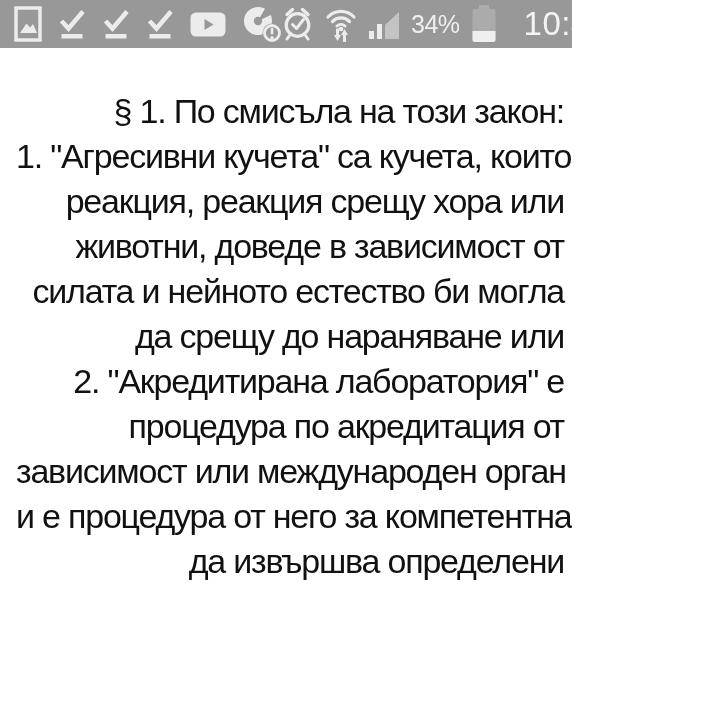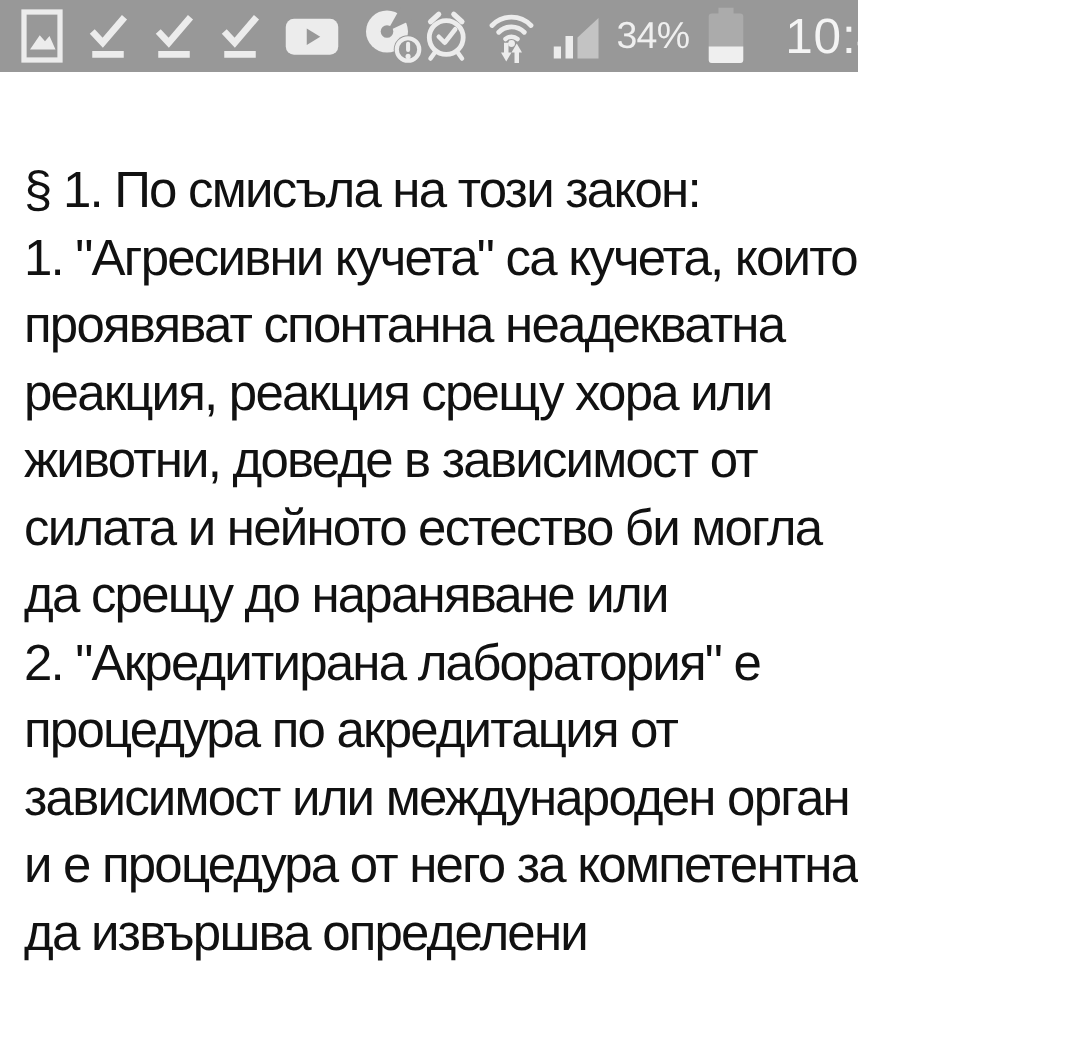--- a/index.html
+++ b/index.html
@@ -32,24 +32,25 @@
   .time{
     color:#f4f4f4;
     font-size:33px;
     font-weight:400;
     letter-spacing:0.5px;
     line-height:48px;
     margin-left:16px;
   }
   
   .content{
-    padding:57px 8px 0 16px;
+    padding:41px 8px 0 16px;
     box-sizing:border-box;
     height:654px;
     overflow:hidden;
+    text-align:right;
   }
   .line{
     font-size:34px;
     line-height:45px;
     letter-spacing:-1.2px;
     color:#111111;
     white-space:nowrap;
   }
 </style>
 </head>
@@ -154,21 +155,20 @@
       </span>
 
       <span class="time">10:41</span>
 
     </div>
   </div>
 
   <div class="content">
     <div class="line">§ 1. По смисъла на този закон:</div>
     <div class="line">1. "Агресивни кучета" са кучета, които</div>
-    <div class="line">проявяват спонтанна неадекватна</div>
     <div class="line">реакция, реакция срещу хора или</div>
     <div class="line">животни, доведе в зависимост от</div>
     <div class="line">силата и нейното естество би могла</div>
     <div class="line">да срещу до нараняване или</div>
     <div class="line">2. "Акредитирана лаборатория" е</div>
     <div class="line">процедура по акредитация от</div>
     <div class="line">зависимост или международен орган</div>
     <div class="line">и е процедура от него за компетентна</div>
     <div class="line">да извършва определени</div>
   </div>

